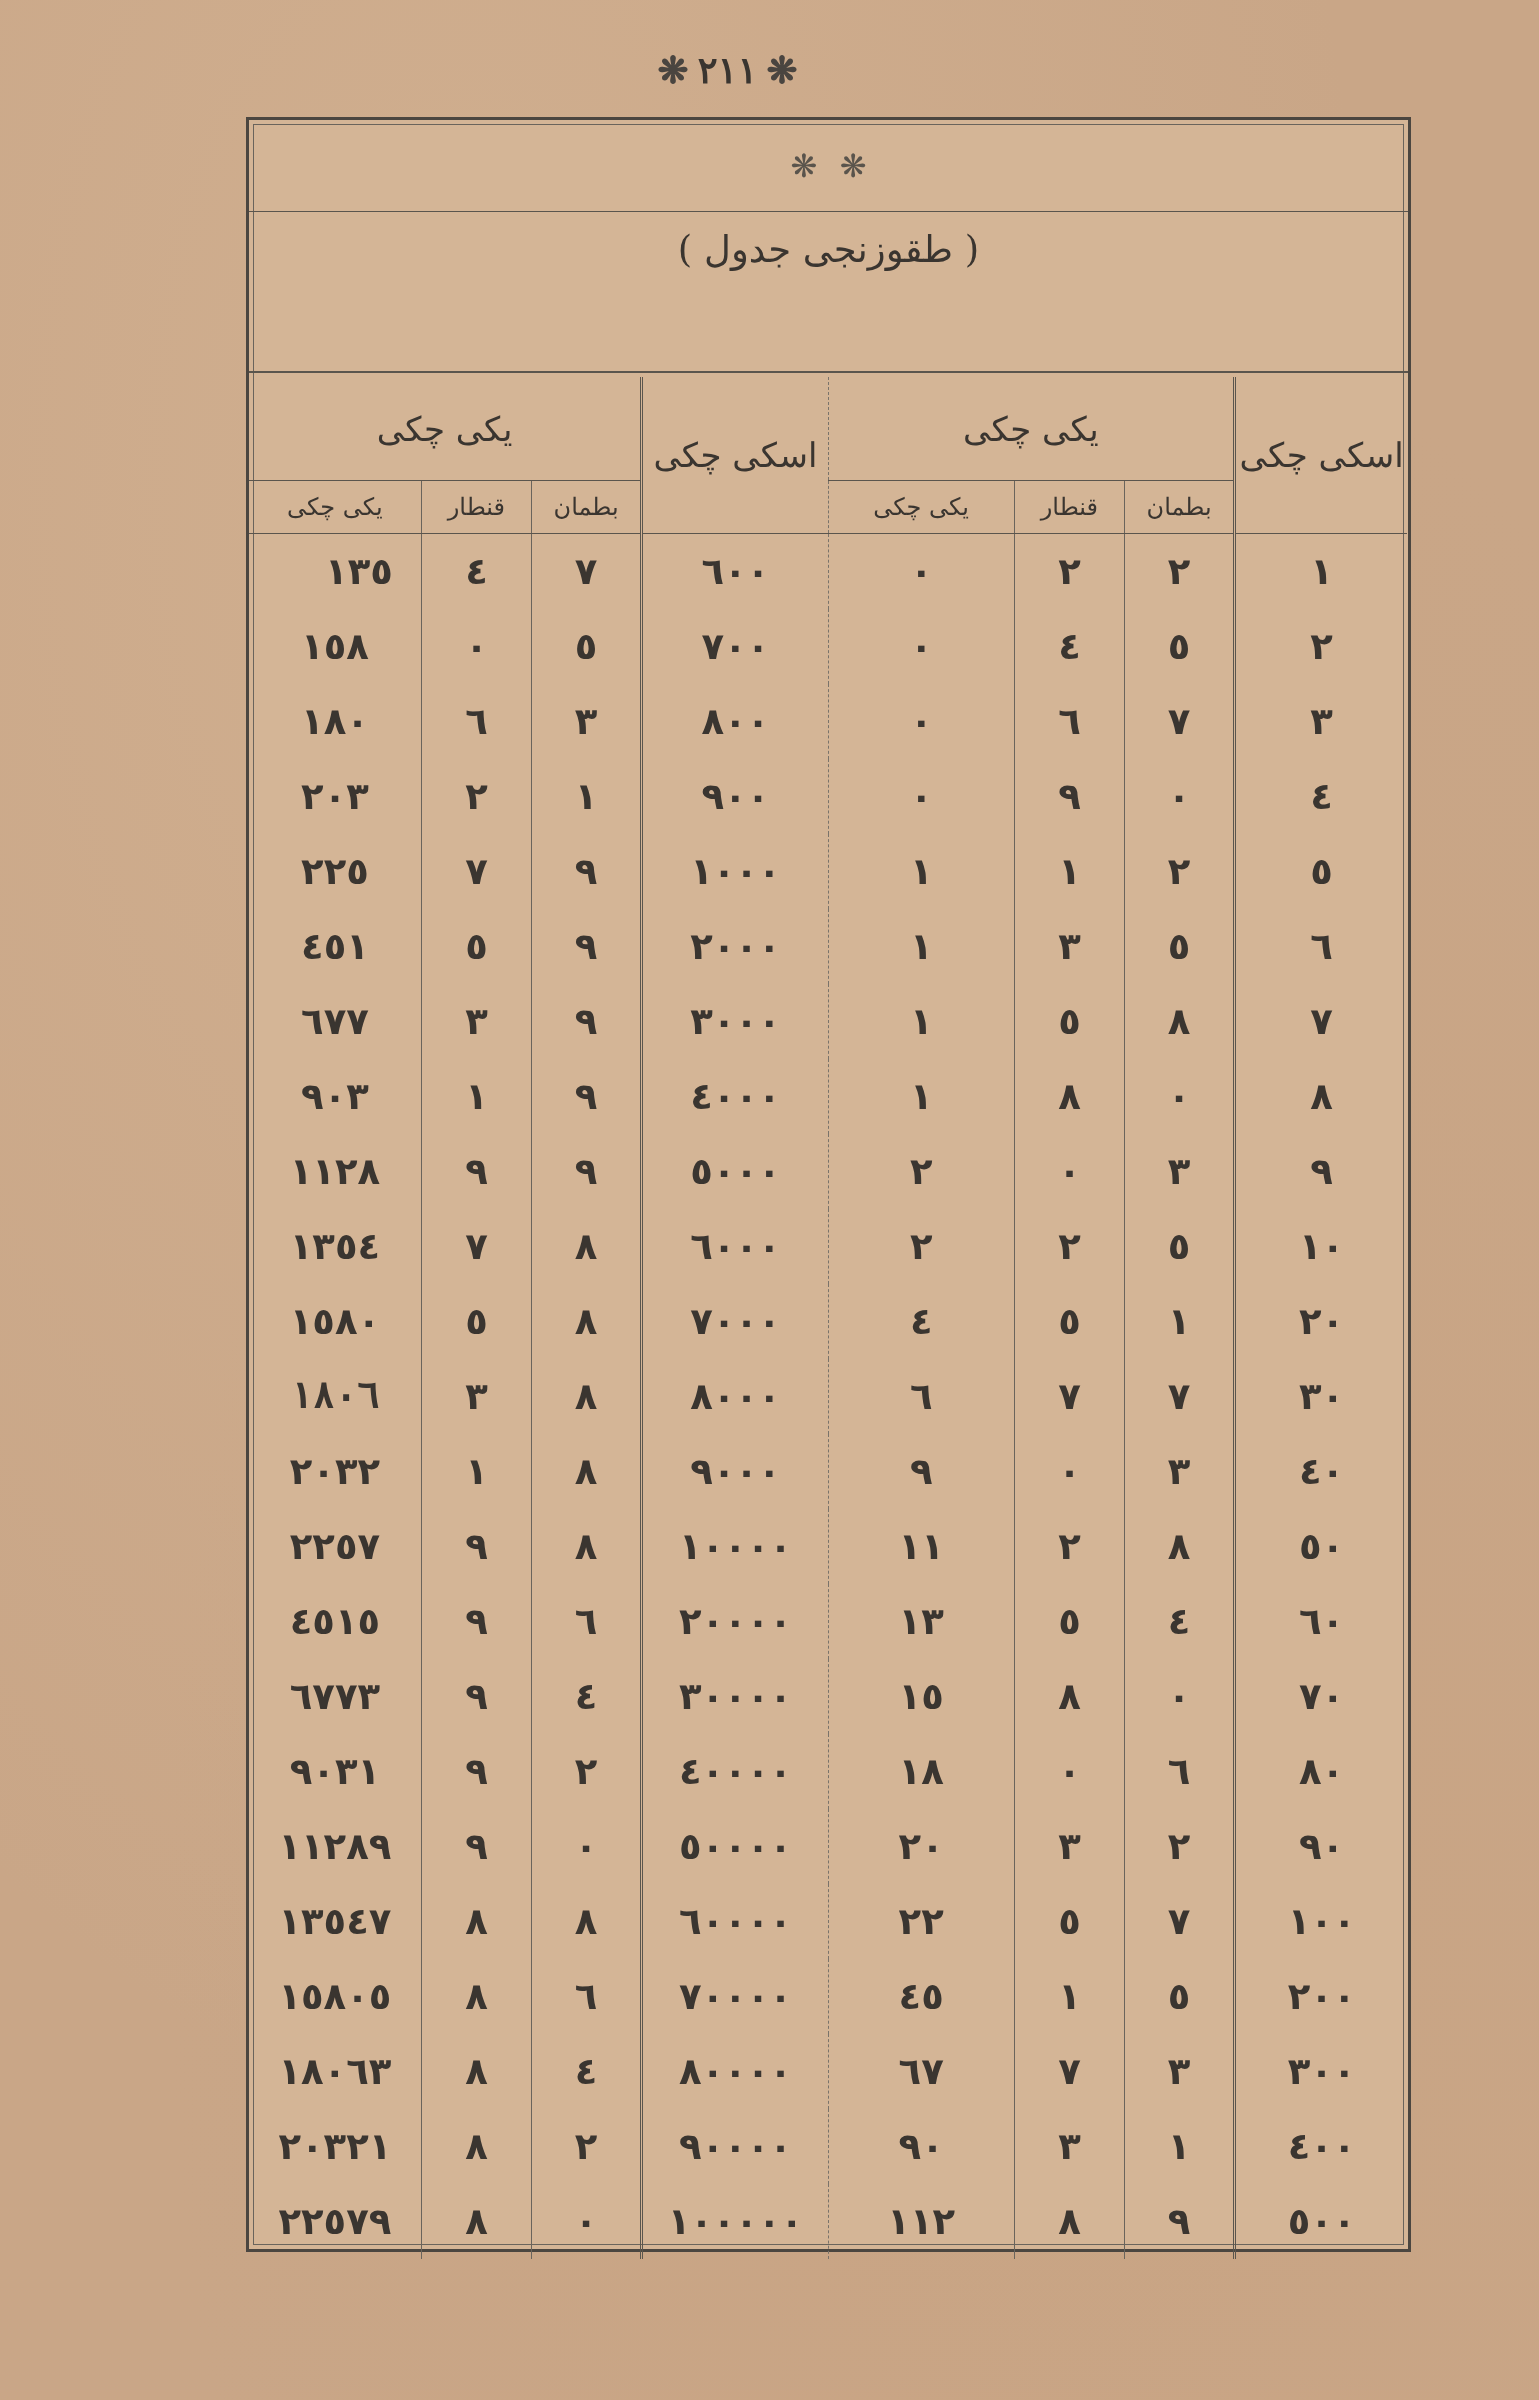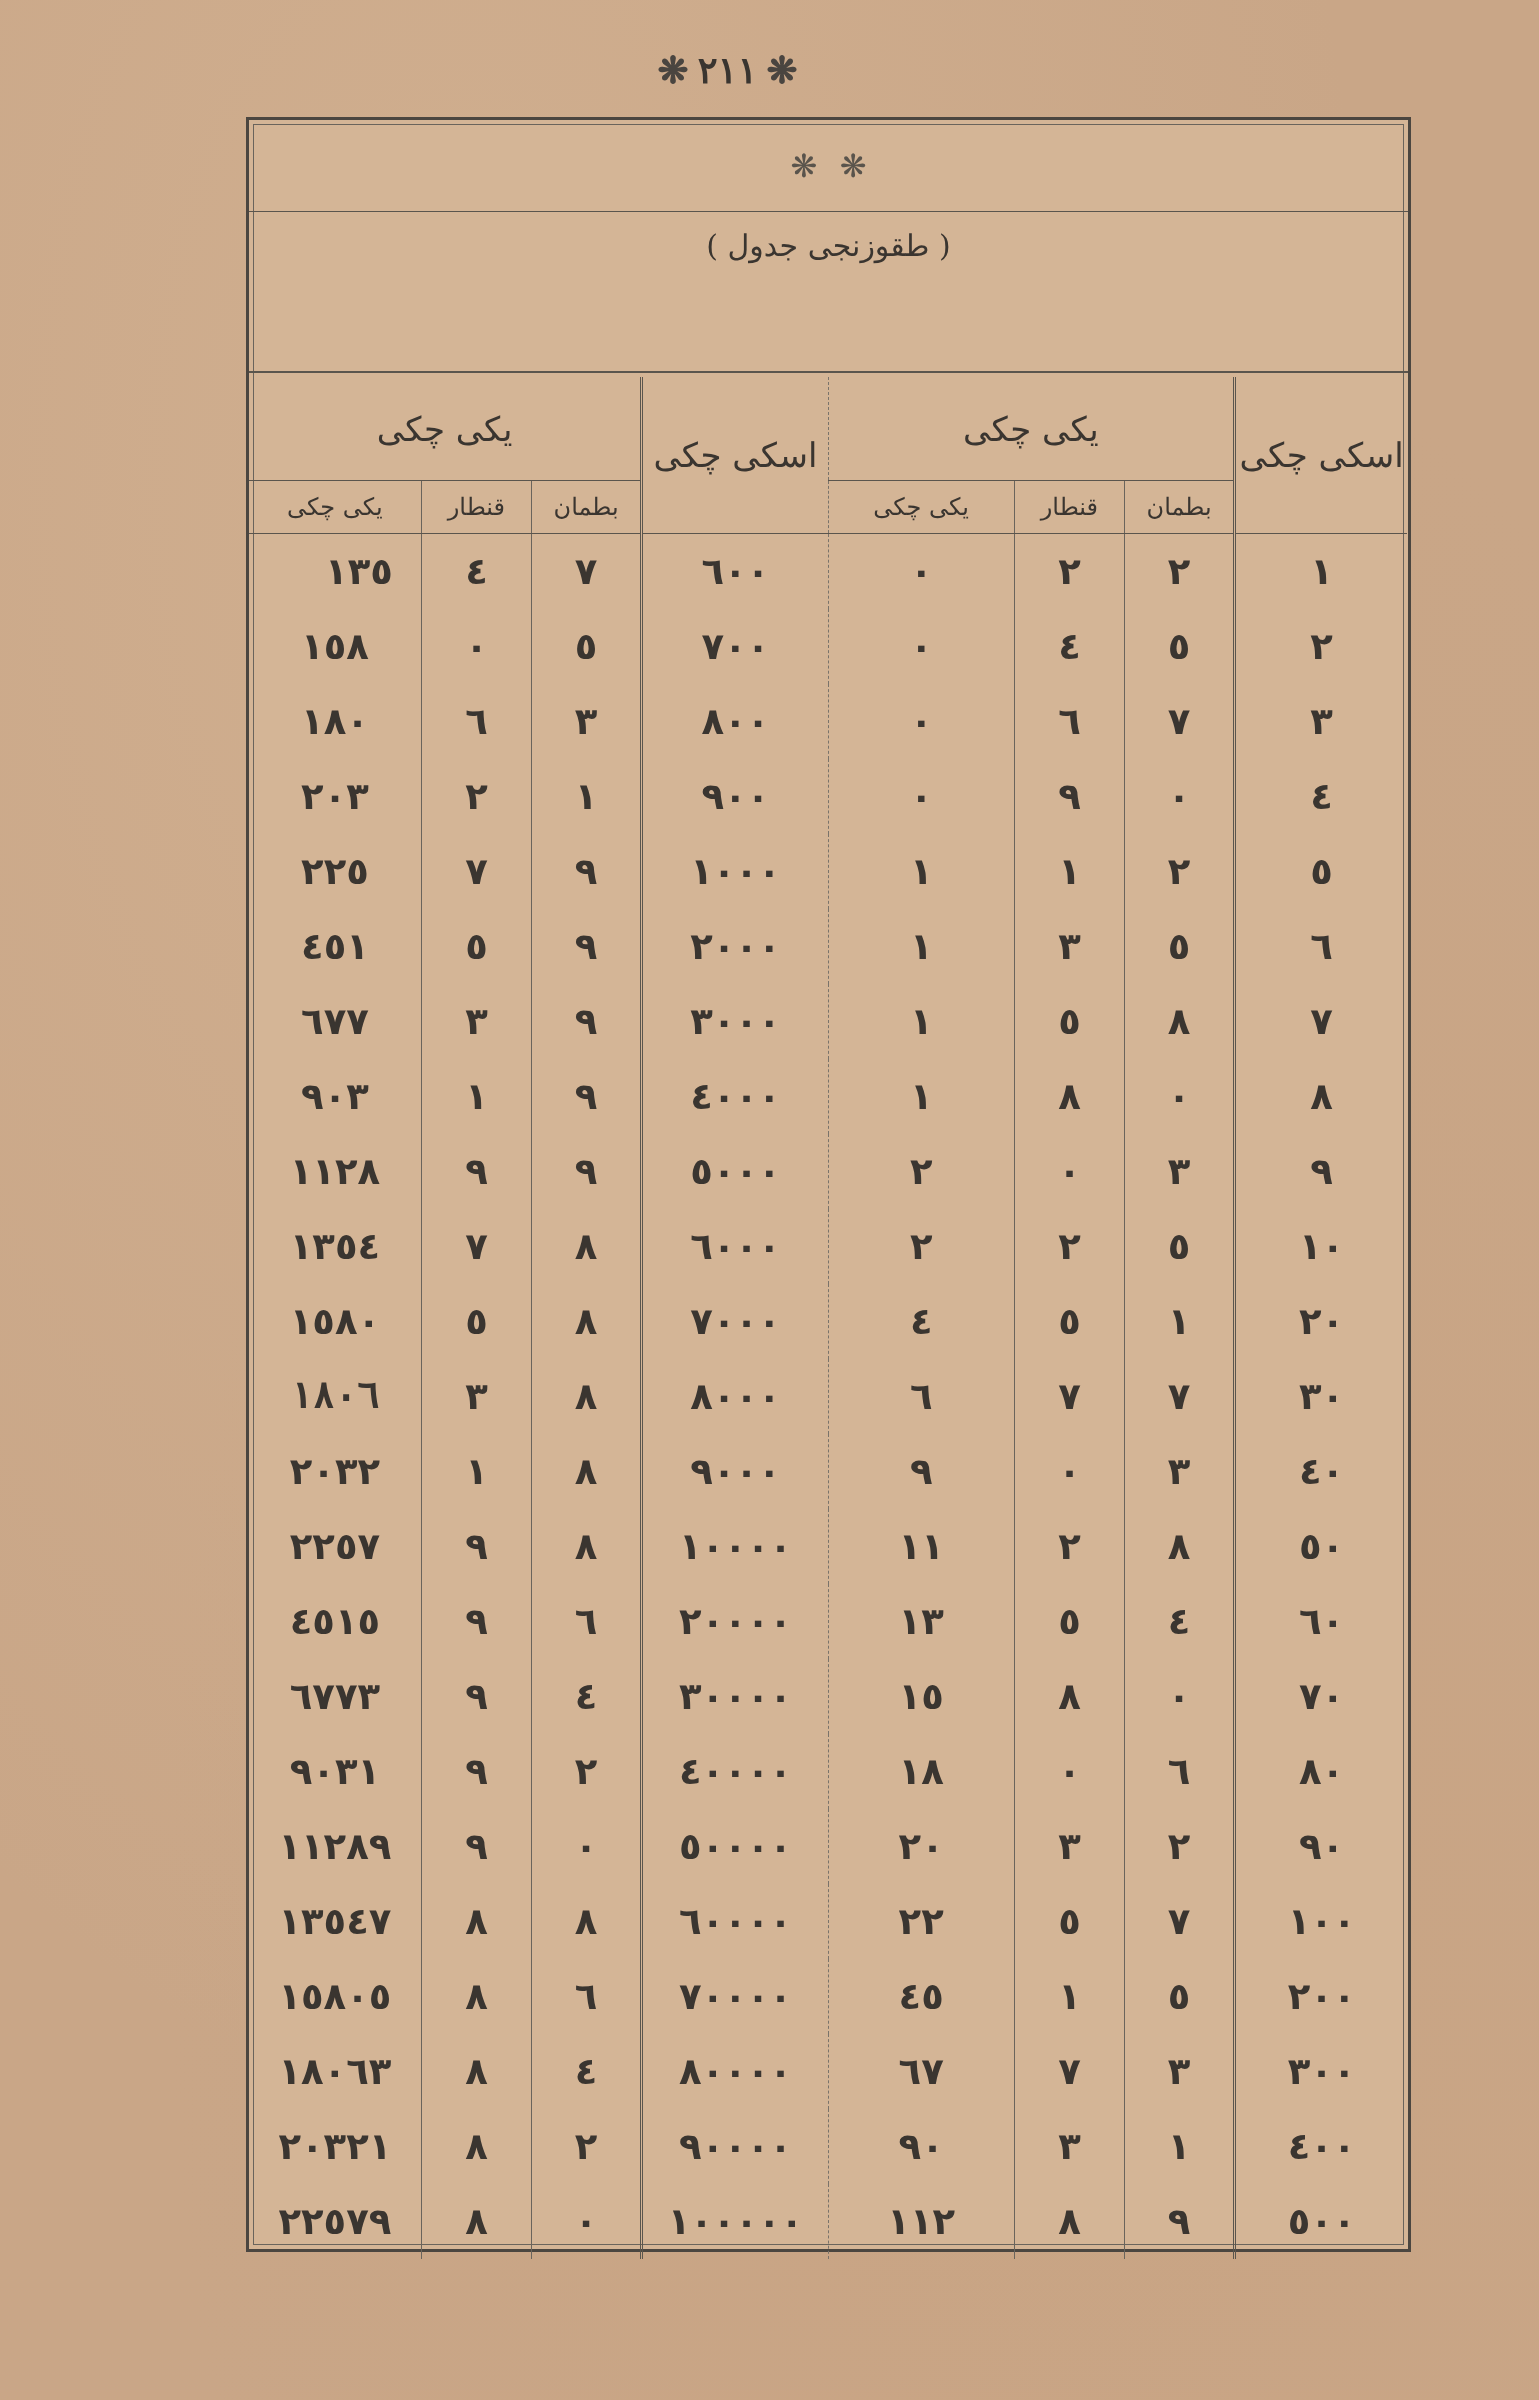--- a/index.html
+++ b/index.html
@@ -63,21 +63,21 @@
     position: absolute;
     left: 0; right: 0;
     top: 93px;
     height: 158px;
     border-bottom: 2.8px double #5a554d;
     direction: rtl;
     text-align: center;
     color: #3a3530;
   }
   .subtitle-band .line1 {
-    font-size: 30px;
+    font-size: 37px;
     margin-top: 15px;
   }
   .subtitle-band .line2 {
     font-size: 35px;
     margin-top: 13px;
   }
   .orn-star {
     color: #5a544c;
     font-size: 32px;
     margin: 0 11.2px;

